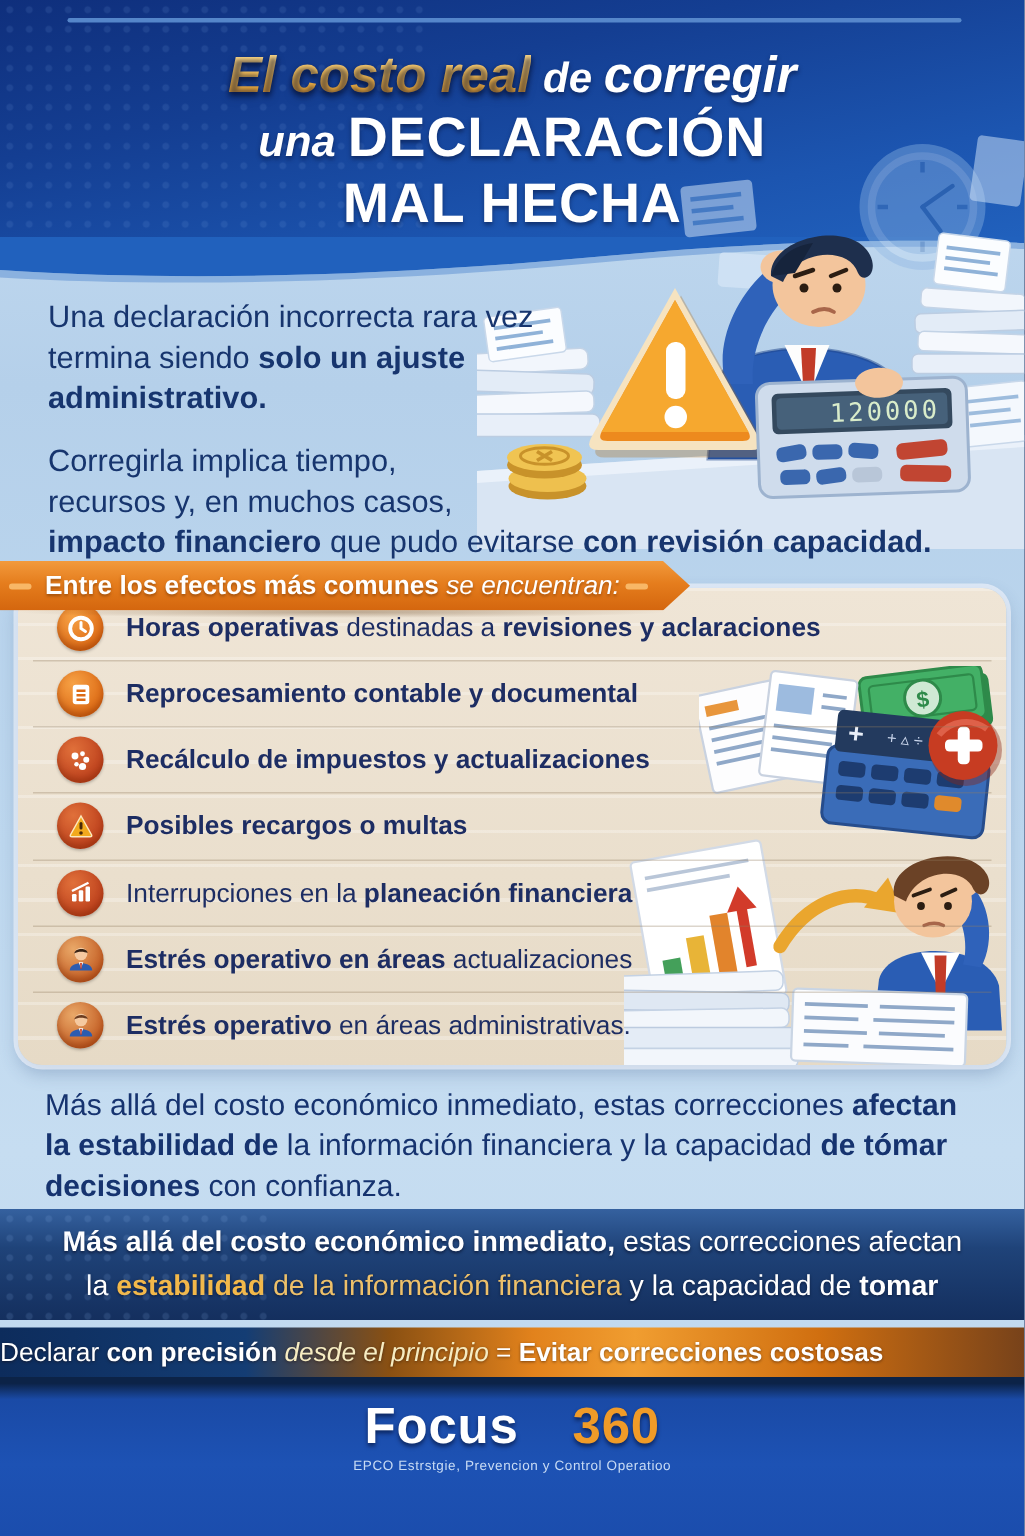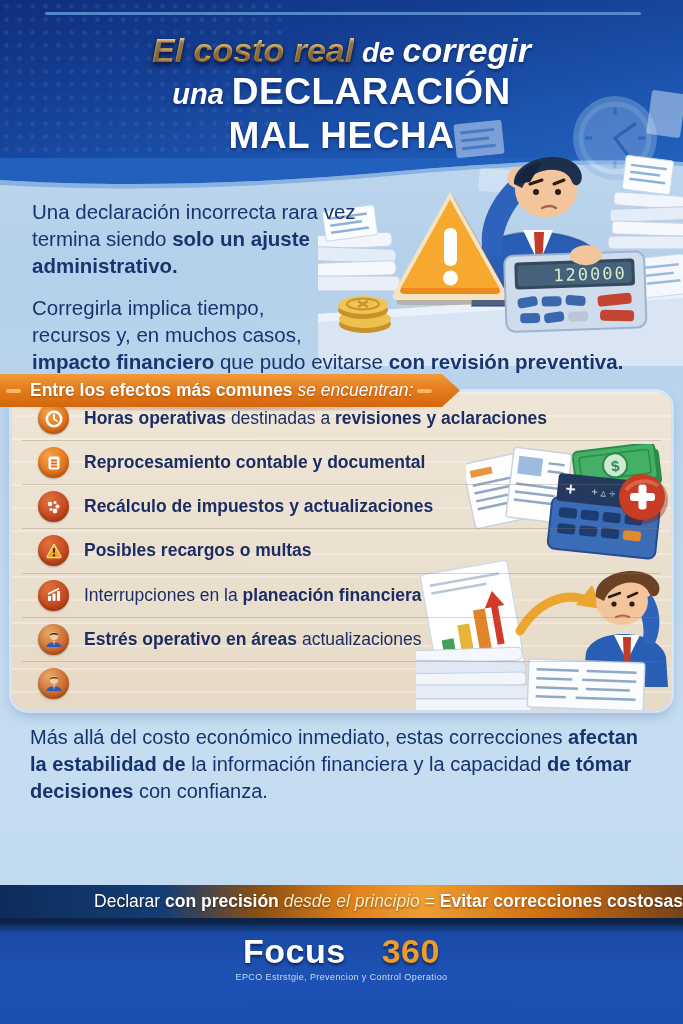--- a/index.html
+++ b/index.html
@@ -74,21 +74,21 @@
     background:linear-gradient(180deg,#35619f 0%,#1f4379 35%,#142f5e 100%);
     display:flex;flex-direction:column;justify-content:center;text-align:center;
     color:#fff;font-size:19px;line-height:1.55;text-shadow:0 1px 2px rgba(0,0,20,.5);}
   .band1::before{content:"";position:absolute;left:0;top:0;width:26%;height:100%;
     background-image:radial-gradient(rgba(140,180,235,.5) 2px,transparent 2.6px);
     background-size:13px 13px;opacity:.3;}
   .band1 .gold{color:#f2b84a;} .band1 .goldr{color:#edc06a;font-weight:400;}
   
   .band2{position:absolute;top:885px;left:0;right:0;height:33px;z-index:4;
     background:linear-gradient(90deg,#0d2c5c 0%,#143d74 24%,#8a5012 38%,#e2821c 52%,#f09d30 62%,#d06f10 80%,#77421a 100%);
-    text-align:right;color:#fff;font-size:17.5px;line-height:33px;
+    text-align:left;color:#fff;font-size:17.5px;line-height:33px;
     text-shadow:0 1px 2px rgba(30,10,0,.5);}
   .band2 .it{font-style:italic;font-weight:400;color:#f6ecc2;}
   
   .footer{position:absolute;top:918px;left:0;right:0;bottom:0;
     background:linear-gradient(180deg,#0c2347 0%,#0c2347 4%,#1a4aa6 14%,#1d52b4 55%,#1b4dad 100%);
     text-align:center;color:#fff;}
   .logo{margin-top:14px;font-size:34px;font-weight:bold;letter-spacing:.5px;
     text-shadow:0 2px 3px rgba(0,10,40,.6);}
   .logo .orange{color:#f09b28;margin-left:36px;}
   .tagline{font-size:9px;color:#c8dbf4;letter-spacing:.4px;margin-top:1px;text-align:center;}
@@ -230,21 +230,21 @@
       <g fill="#c14532">
         <rect x="92" y="42" width="34" height="11" rx="4" transform="rotate(-4 109 47)"></rect>
         <rect x="94" y="58" width="34" height="11" rx="4" transform="rotate(3 111 63)"></rect>
       </g>
       <ellipse cx="82" cy="2" rx="16" ry="10" fill="#f3c59c"></ellipse>
     </g>
   </svg>
 
   <div class="intro">
     <p><span>Una declaración incorrecta rara vez termina siendo </span><b>solo un ajuste administrativo.</b></p>
-    <p class="wide"><span>Corregirla implica tiempo,</span><br><span>recursos y, en muchos casos,</span><br><b>impacto financiero</b><span> que pudo evitarse </span><b>con revisión preventiva.</b></p>
+    <p class="wide"><span>Corregirla implica tiempo,</span><br><span>recursos y, en muchos casos,</span><br><b>impacto financiero</b><span> que pudo evitarse </span><b>con revisión capacidad.</b></p>
   </div>
 
   <div class="banner-shadow"></div>
   <div class="banner">
     <span class="dash l"></span>
     <b>Entre los efectos más comunes</b><span class="it"> se encuentran:</span>
     <span class="dash r"></span>
   </div>
 
   <div class="panel">
@@ -435,28 +435,33 @@
       <div class="row">
         <span class="ic ic-av">
           <svg width="22" height="22" viewBox="0 0 22 22">
               <path d="M3.5,19 C3.5,12.5 18.5,12.5 18.5,19 Z" fill="#2b5cb0"></path>
               <polygon points="9.5,13.5 12.5,13.5 11,17.5" fill="#fff"></polygon>
               <polygon points="10.4,14 11.6,14 11.4,18 10.6,18" fill="#c23b28"></polygon>
               <circle cx="11" cy="8" r="4.2" fill="#f5c9a0"></circle>
               <path d="M6.6,7.6 C6.8,4 15.2,3.6 15.4,7.4 C13.4,6.2 8.8,6 6.6,7.6 Z" fill="#6b3c20"></path>
             </svg>
         </span>
+        <span class="rt"><b>Estrés operativo</b><span> en áreas administrativas.</span><b></b></span>
       </div>
     </div>
   </div>
 
   <div class="closing">
     <span>Más allá del costo económico inmediato, estas correcciones </span><b>afectan la estabilidad de</b><span> la información financiera y la capacidad </span><b>de tómar decisiones</b><span> con confianza.</span>
   </div>
 
+  <div class="band1">
+    <div><b>Más allá del costo económico inmediato,</b><span> estas correcciones afectan</span></div>
+    <div><span>la </span><b class="gold">estabilidad</b><span class="goldr"> de la información financiera</span><span> y la capacidad de </span><b>tomar</b></div>
+  </div>
 
   <div class="band2">
     <span>Declarar </span><b>con precisión</b><span class="it"> desde el principio </span><span>= </span><b>Evitar correcciones costosas</b>
   </div>
 
   <div class="footer">
     <div class="logo"><span>Focus</span><span class="orange">360</span></div>
     <div class="tagline">EPCO Estrstgie, Prevencion y Control Operatioo</div>
   </div>
 

